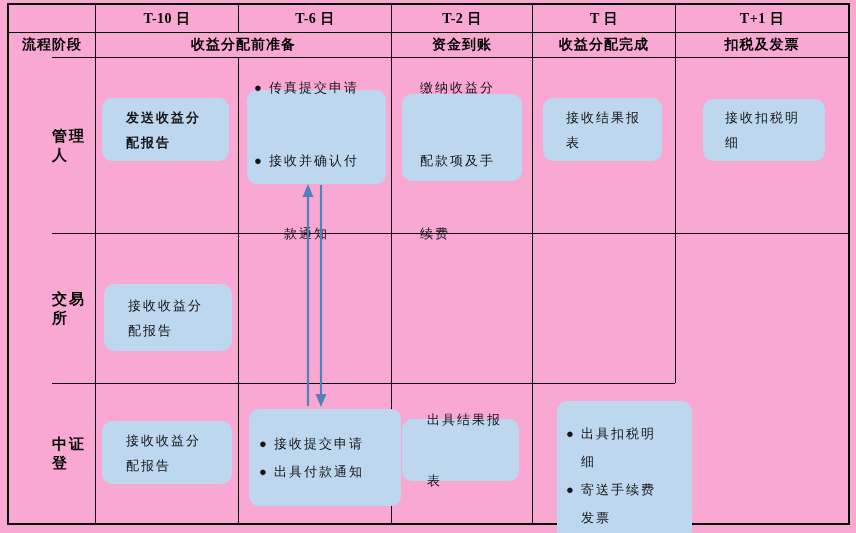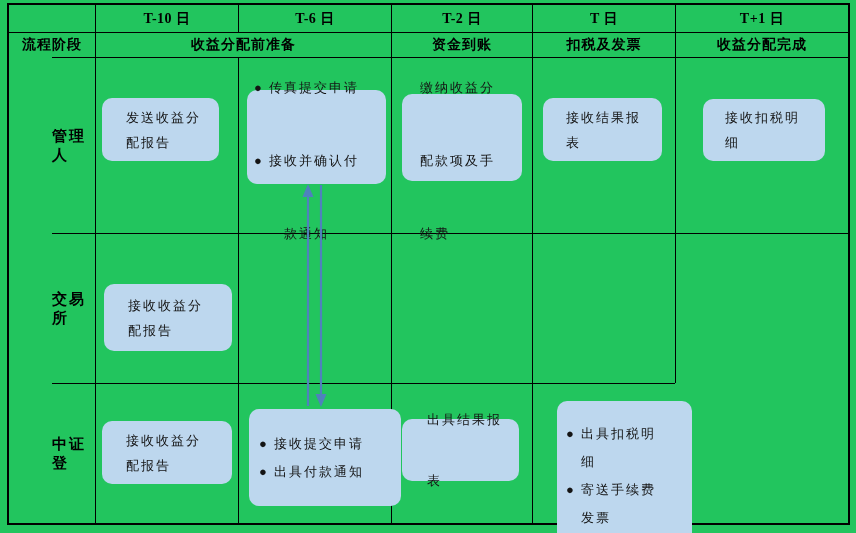--- a/index.html
+++ b/index.html
@@ -1,17 +1,17 @@
 <!DOCTYPE html>
 <html><head>
 <meta charset="utf-8">
 <style>
   html,body { margin:0; padding:0; background:#fff; }
   .canvas {
-    position:relative; width:856px; height:533px; background:#22c55e;
+    position:relative; width:856px; height:533px; background:#f9a8d4;
     font-family:"Liberation Serif","DejaVu Serif",serif; color:#000;
   }
   .tbl {
     position:absolute; left:7px; top:3px; width:843px; height:522px;
     border:2px solid #000; box-sizing:border-box;
     display:grid;
     grid-template-columns:86px 143px 153px 141px 143px 173px;
     grid-template-rows:27px 25px 176px 150px 140px;
   }
   .cell { position:relative; border-left:1px solid #000; border-top:1px solid #000; box-sizing:border-box; }
@@ -44,26 +44,26 @@
     <div class="cell nl nt hcell"></div>
     <div class="cell nt hcell datecell">T-10 日</div>
     <div class="cell nt hcell datecell">T-6 日</div>
     <div class="cell nt hcell datecell">T-2 日</div>
     <div class="cell nt hcell datecell">T 日</div>
     <div class="cell nt hcell datecell">T+1 日</div>
 
     <div class="cell nl hcell">流程阶段</div>
     <div class="cell hcell span2">收益分配前准备</div>
     <div class="cell hcell">资金到账</div>
+    <div class="cell hcell">收益分配完成</div>
     <div class="cell hcell">扣税及发票</div>
-    <div class="cell hcell">收益分配完成</div>
 
     <div class="cell nl lane-label">管理人</div>
     <div class="cell">
-      <div class="box" style="left:6px;top:40px;width:117px;height:63px;padding-left:24px;">
+      <div class="box" style="left:6px;top:40px;width:127px;height:63px;padding-left:24px;font-weight:bold;">
         <span class="ln">发送收益分</span>
         <span class="ln">配报告</span>
       </div>
     </div>
     <div class="cell">
       <div class="box lh27" style="left:8px;top:32px;width:139px;height:94px;padding-left:7px;">
         <span class="ln">● 传真提交申请</span>
         <span class="ln">● 接收并确认付</span>
         <span class="ln">　　款通知</span>
       </div>

